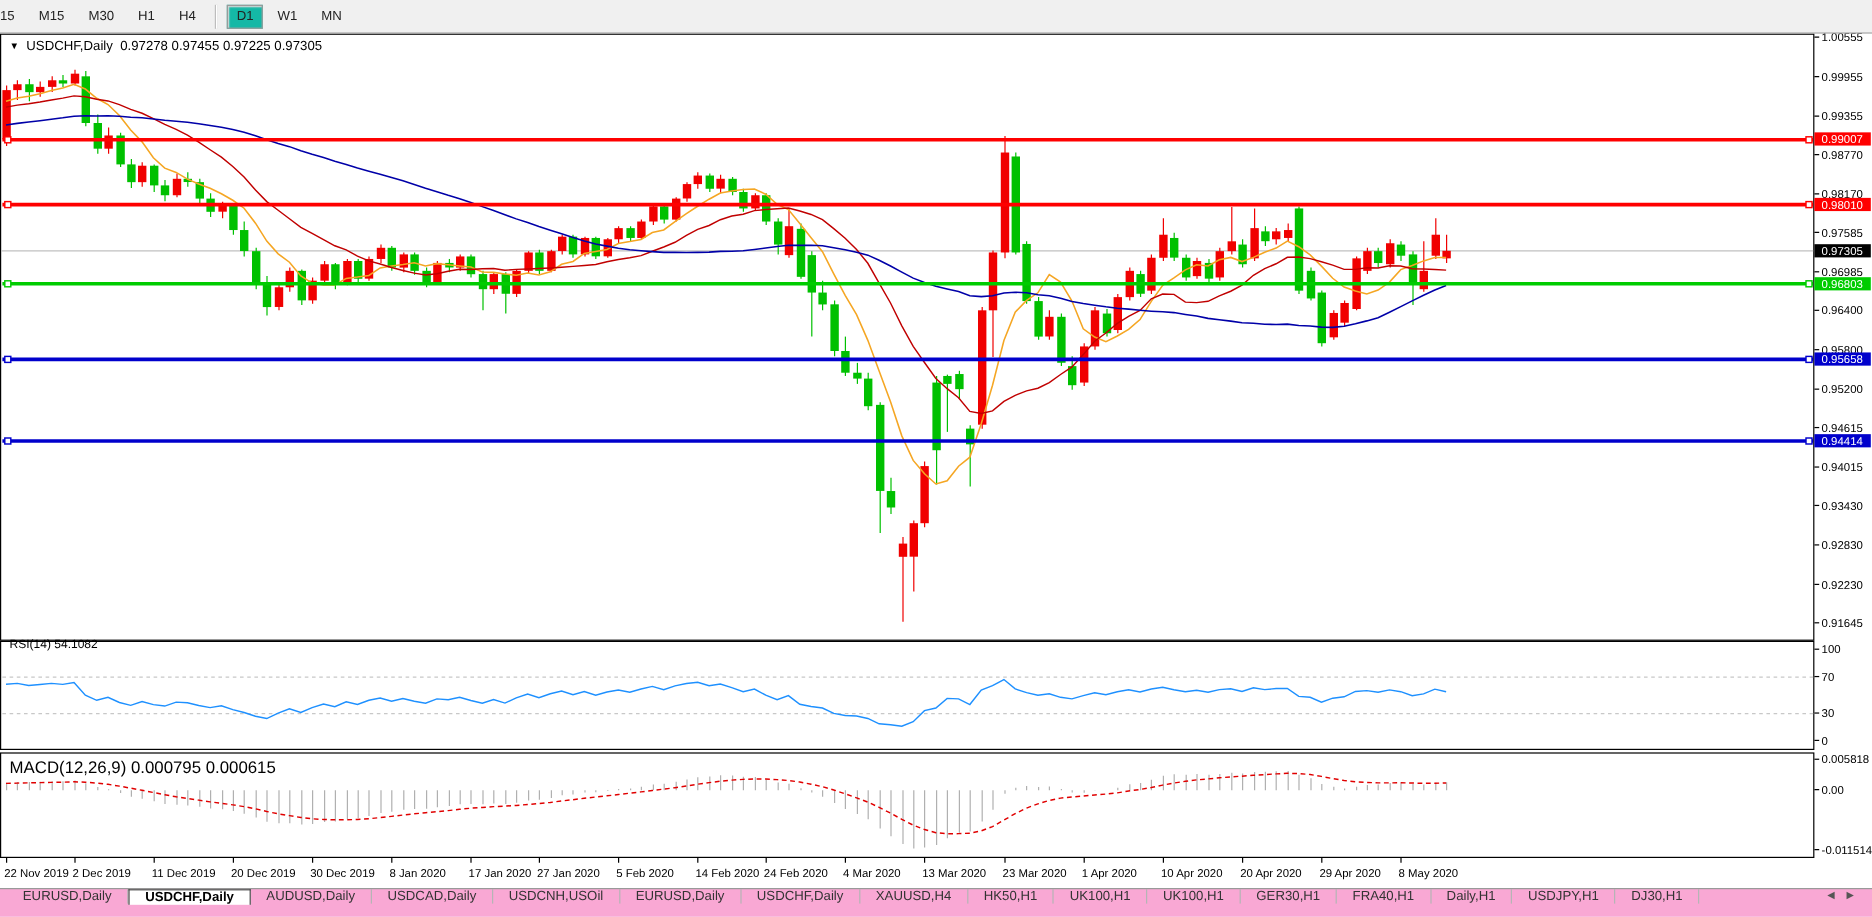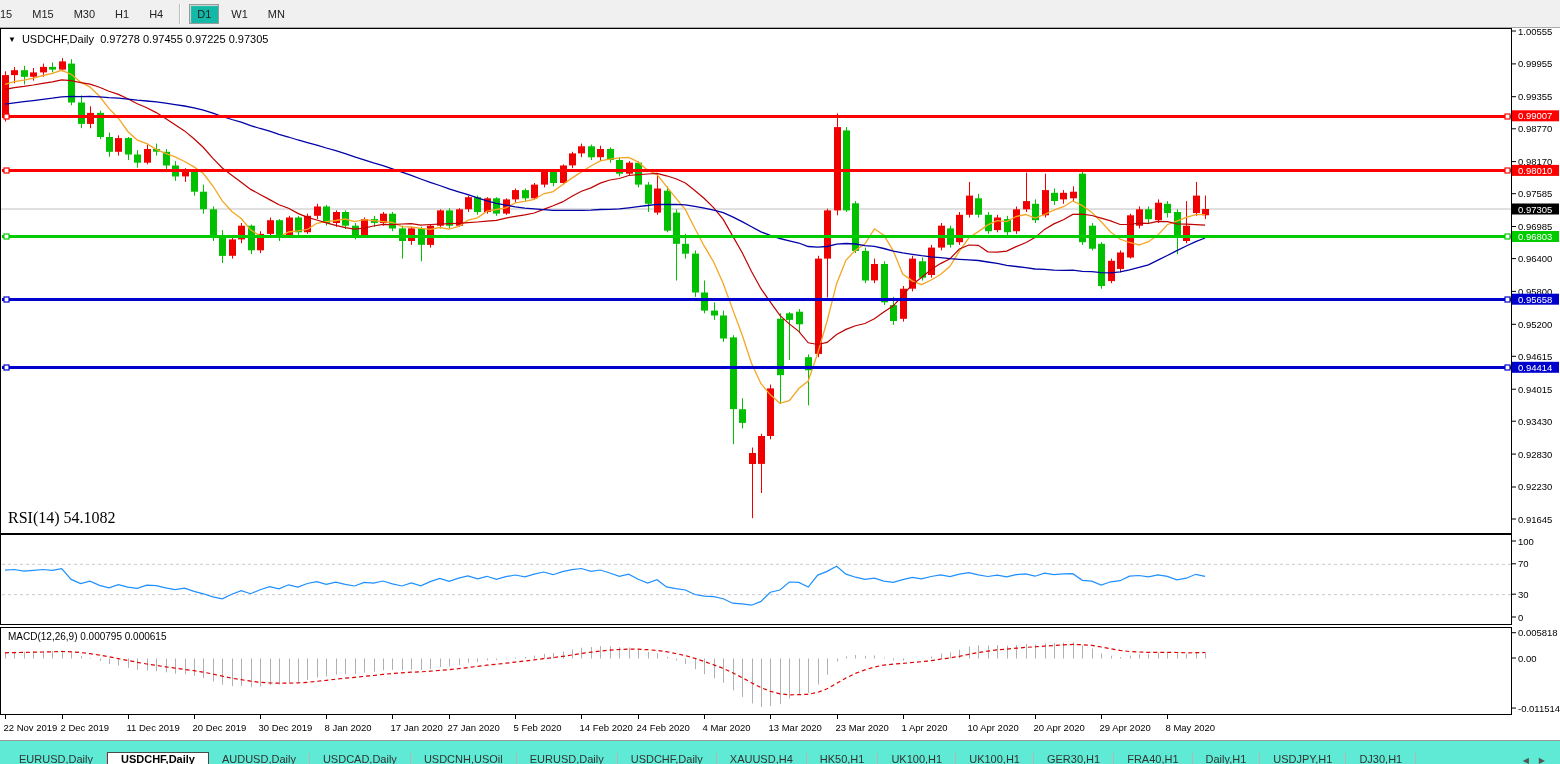--- a/index.html
+++ b/index.html
@@ -9,26 +9,26 @@
   .toolbar{position:absolute;left:0;top:0;width:1560px;height:27px;background:#f0f0f0;
     border-bottom:1px solid #a9a9a9;display:flex;align-items:center;}
   .tfbtn{font-size:11px;color:#222;padding:3px 7px;margin:0 2px;cursor:default;border:1px solid transparent;}
   .tfbtn.active{background:#14b8a6;border:1px solid #9a9a9a;box-shadow:inset 1px 1px 1px #d7d7d7;}
   .tfbtn.cropped{margin-left:-2px;padding-left:1px;}
   .tb-sep{width:1px;height:20px;background:#bdbdbd;border-right:1px solid #fff;margin:0 6px;}
   
   .ovl{position:absolute;color:#000;z-index:5;pointer-events:none;white-space:nowrap;}
   .title-row{left:8px;top:33px;font-size:11px;font-weight:400;}
   .title-row .tri{font-size:8px;vertical-align:1px;margin-right:6px;}
-  .rsi-lab{left:8px;top:509px;font-size:16px;font-family:Liberation Serif, serif;}
-  .macd-lab{left:8px;top:631px;font-size:10px;}
+  .rsi-lab{left:8px;top:532px;font-size:10px;}
+  .macd-lab{left:8px;top:631px;font-size:14px;}
   svg{position:absolute;left:0;top:28px;}
   
-  .tabbar{position:absolute;left:0;top:740px;width:1560px;height:24px;background:#5eead4;
-    border-top:1px solid #999;display:flex;align-items:flex-end;font-size:11px;color:#333;}
+  .tabbar{position:absolute;left:0;top:740px;width:1560px;height:24px;background:#f9a8d4;
+    border-top:1px solid #999;display:flex;align-items:flex-start;font-size:11px;color:#333;}
   .tab{display:flex;align-items:center;padding:0 13px;border-right:1px solid #b5b5b5;cursor:default;}
   .tab.first{margin-left:6px;}
   .tab.active{background:#fff;border:1px solid #4a4a4a;border-bottom:none;font-weight:700;color:#000;}
   .tab-arrows{margin-left:auto;display:flex;align-items:center;color:#555;font-size:8px;padding-right:10px;}
   .tab-arrows span{padding:0 5px;}
 </style>
 </head>
 <body>
 
 <div class="screen">

